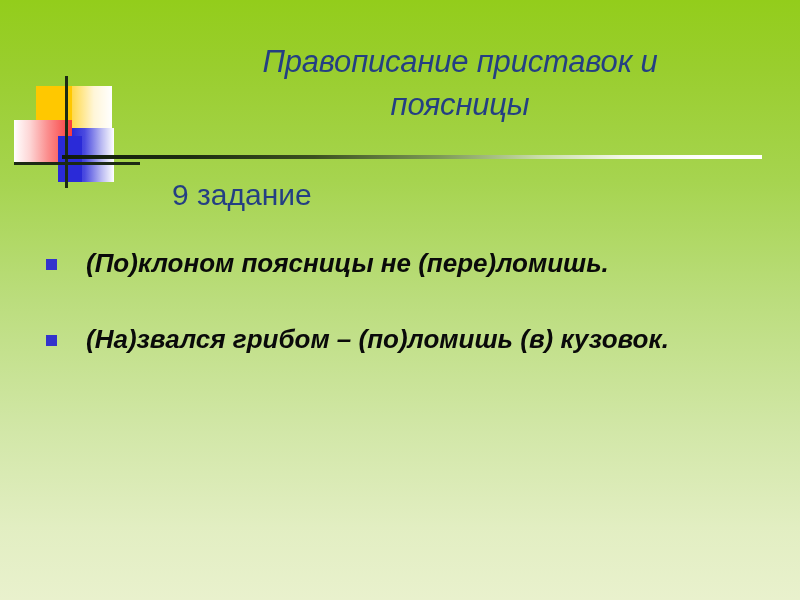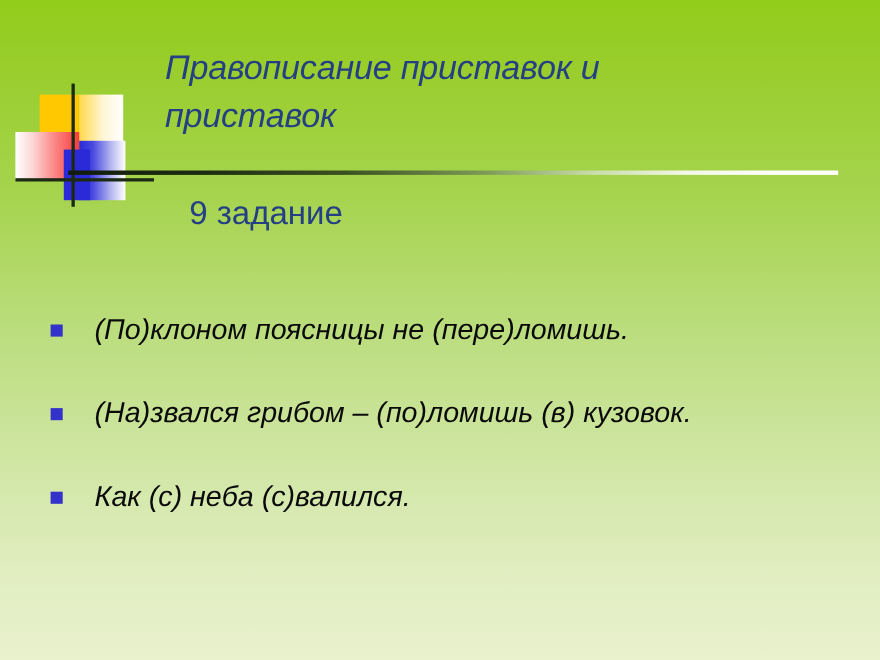--- a/index.html
+++ b/index.html
@@ -93,20 +93,21 @@
     height: 3px;
     background: #1c2a14;
   }
 
   
   #title {
     position: absolute;
     left: 150px;
     top: 40px;
     width: 620px;
+    text-align: center;
     font-style: italic;
     font-weight: normal;
     font-size: 31px;
     line-height: 43px;
     color: #243f83;
     letter-spacing: -0.2px;
   }
 
   
   #divider {
@@ -146,24 +147,23 @@
     margin: 0;
     padding: 0;
     list-style: none;
   }
   #bullets li {
     position: relative;
     padding-left: 48px;
     margin-bottom: 42px;
     font-size: 26px;
     line-height: 34px;
-    font-weight: normal;
+    font-weight: bold;
     font-style: italic;
     color: #0a0a0a;
-    margin-top: 36px;
   }
   #bullets li:last-child {
     margin-bottom: 0;
   }
   #bullets .marker {
     position: absolute;
     left: 8px;
     top: 13px;
     width: 11px;
     height: 11px;
@@ -183,35 +183,31 @@
     <div class="sq sq-cream"></div>
     <div class="sq sq-red"></div>
     <div class="sq sq-blue"></div>
     <div class="sq sq-blue2"></div>
     <div class="cross-v"></div>
     <div class="cross-h"></div>
   </div>
 
   <div id="title">
     <div>Правописание приставок и</div>
-    <div>приставок</div>
+    <div>поясницы</div>
   </div>
 
   <div id="divider"></div>
 
   <div id="subtitle">9 задание</div>
 
   <ul id="bullets">
     <li>
       <span class="marker"></span>
       <span class="btext">(По)клоном поясницы не (пере)ломишь.</span>
     </li>
     <li>
       <span class="marker"></span>
       <span class="btext">(На)звался грибом – (по)ломишь (в) кузовок.</span>
     </li>
-    <li>
-      <span class="marker"></span>
-      <span class="btext">Как (с) неба (с)валился.</span>
-    </li>
   </ul>
 
 </div>
 
 </body></html>

